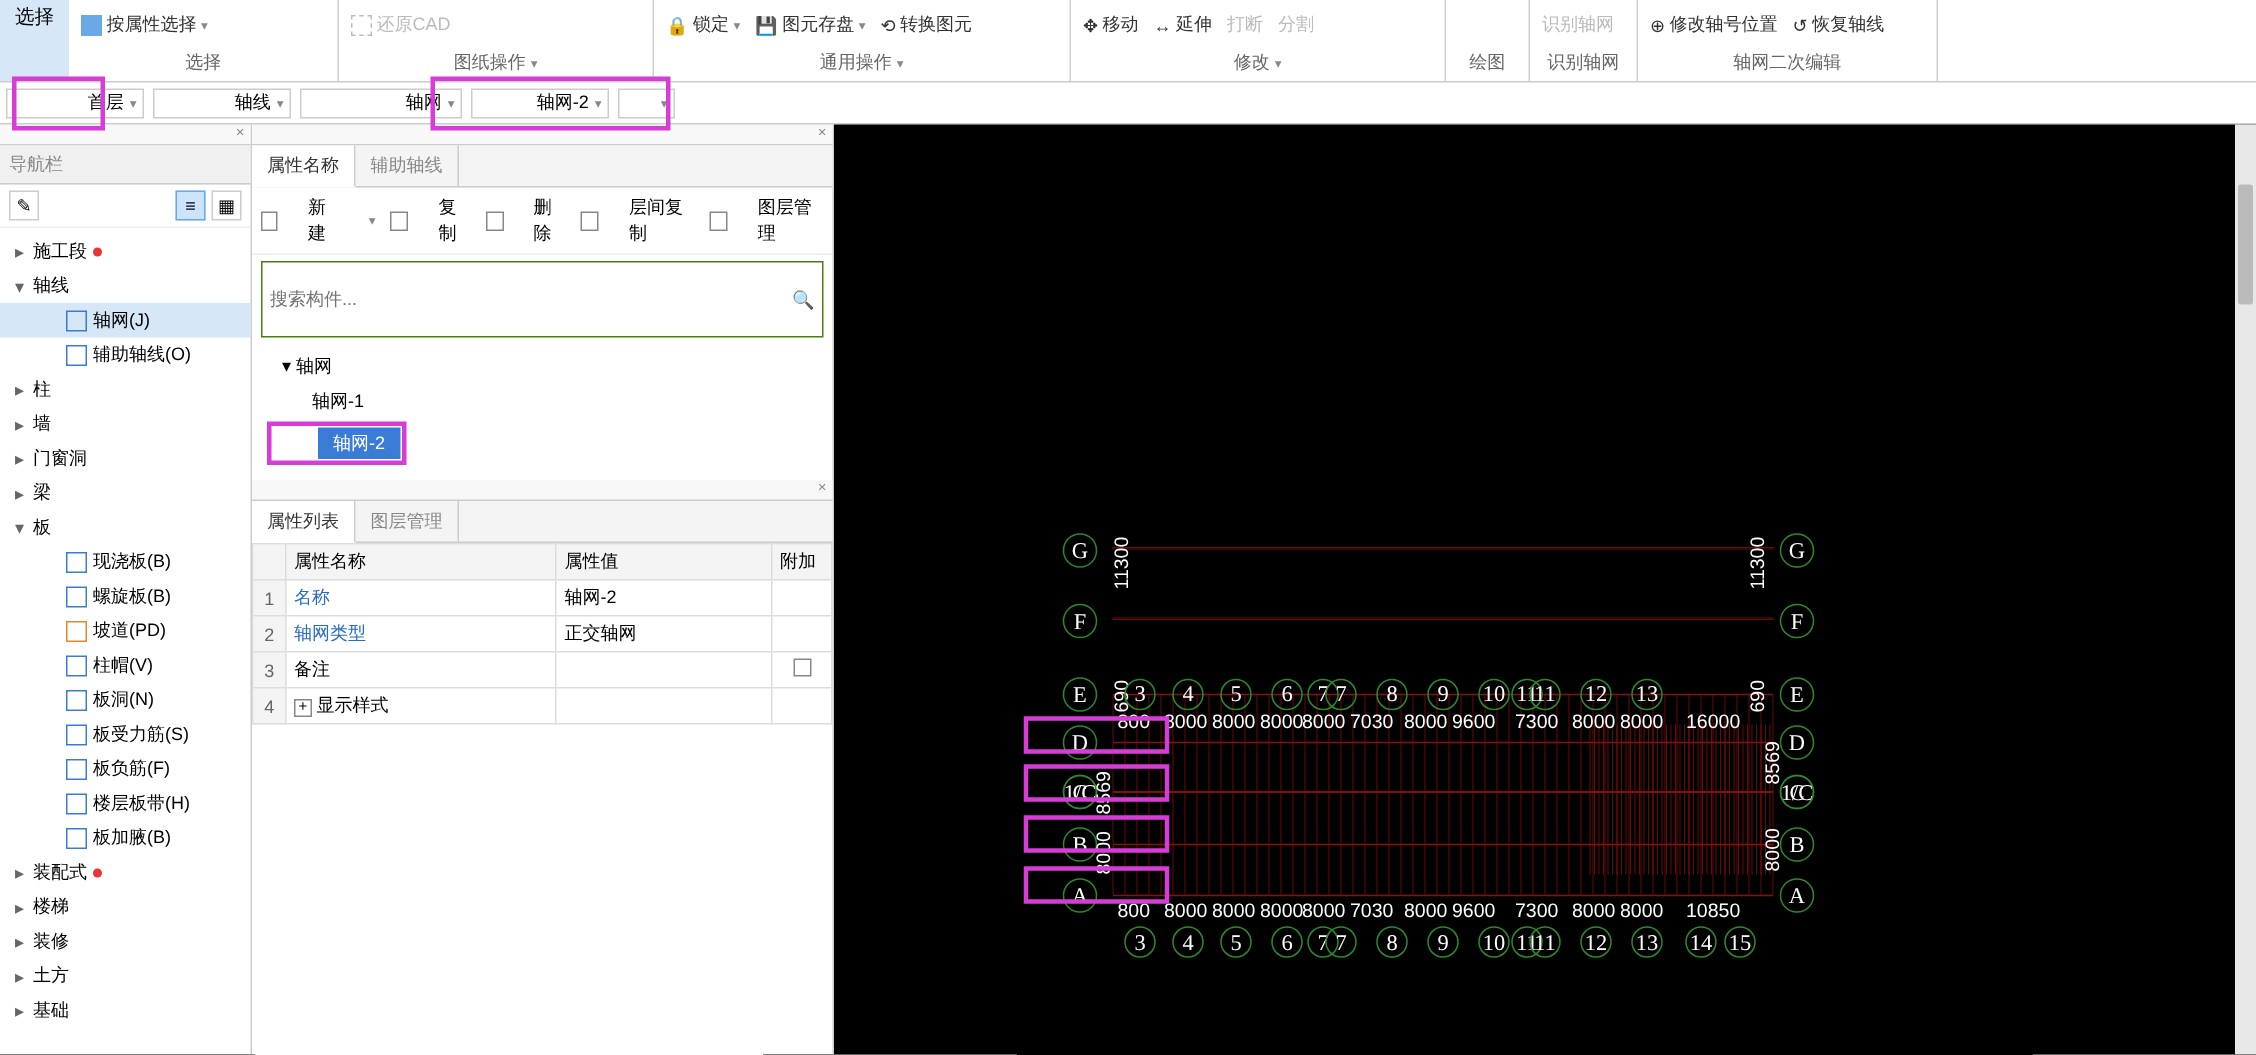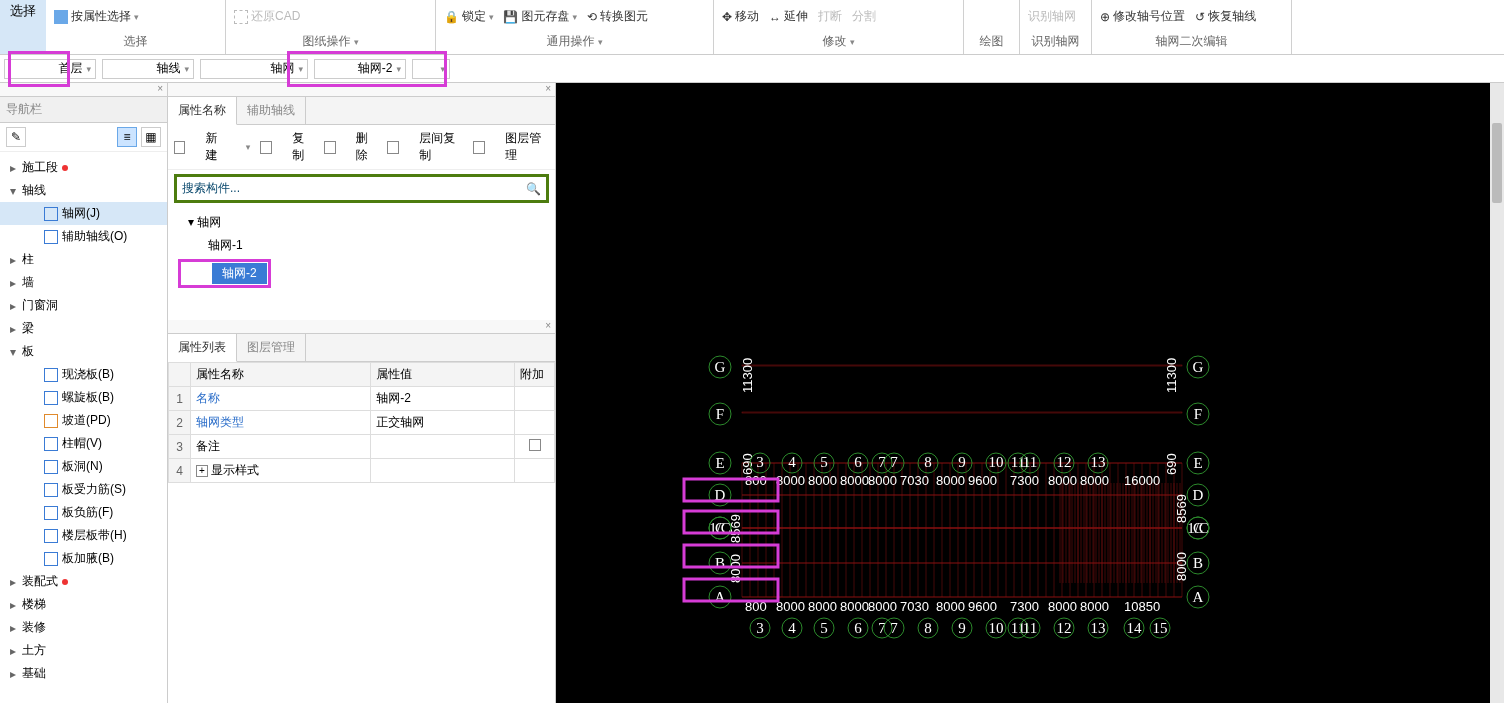--- a/index.html
+++ b/index.html
@@ -44,21 +44,21 @@
 .ticon.blue { border-color: #3a7bd5; }
 .ticon.orange { border-color: #e08a2c; }
 
 
 .tabs { display: flex; background: #f4f4f4; border-bottom: 1px solid #ccc; }
 .tab { padding: 5px 10px; border-right: 1px solid #ccc; cursor: pointer; color: #888; }
 .tab.active { background: #fff; color: #333; border-bottom: 1px solid #fff; margin-bottom: -1px; }
 .toolbar2 { display: flex; gap: 10px; padding: 5px 6px; border-bottom: 1px solid #eee; }
 .tb2btn { display: flex; align-items: center; gap: 20px; cursor: pointer; }
 .tb2btn .ic { width: 13px; height: 13px; border: 1px solid #888; }
-.search { margin: 4px 6px; border: 3px solid #4d7c0f; padding: 3px 5px; color: #0c4a6e; display: flex; justify-content: space-between; align-items: center; }
+.search { margin: 4px 6px; border: 1px solid #4d7c0f; padding: 16px 5px; color: #737373; display: flex; justify-content: space-between; align-items: center; }
 .clist { padding: 4px 0 4px 10px; }
 .clist .ci { padding: 3px 10px; cursor: pointer; }
 .clist .ci.l2 { padding-left: 30px; }
 .clist .ci.sel { background: #3a7bd5; color: #fff; display: inline-block; margin-left: 30px; padding: 2px 10px; }
 .hl-box2 { border: 3px solid #d63cd6; }
 
 .panel-close { height: 14px; border-bottom: 1px solid #ccc; text-align: right; padding-right: 4px; color: #888; font-size: 10px; background: #f8f8f8; }
 
 .prop-tabs { display: flex; background: #f4f4f4; border-bottom: 1px solid #ccc; }
 .prop-table { width: 100%; border-collapse: collapse; }

